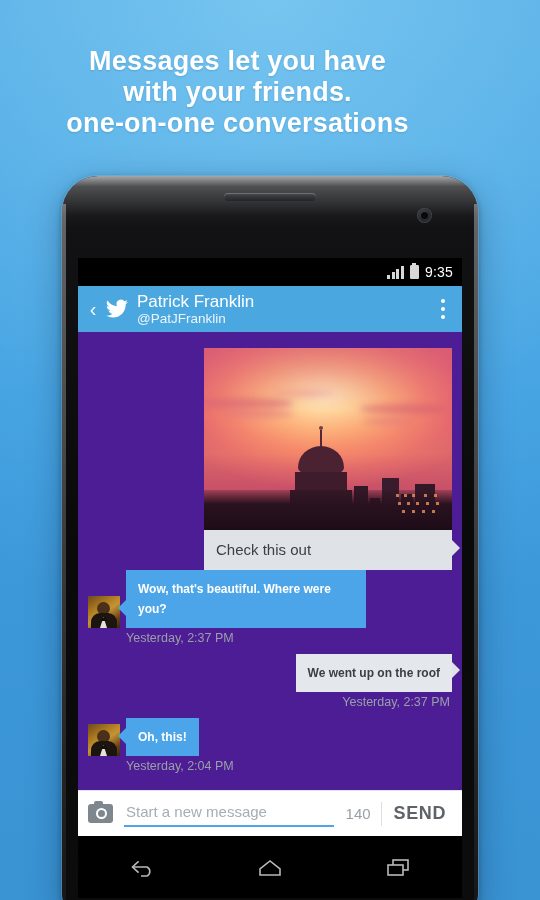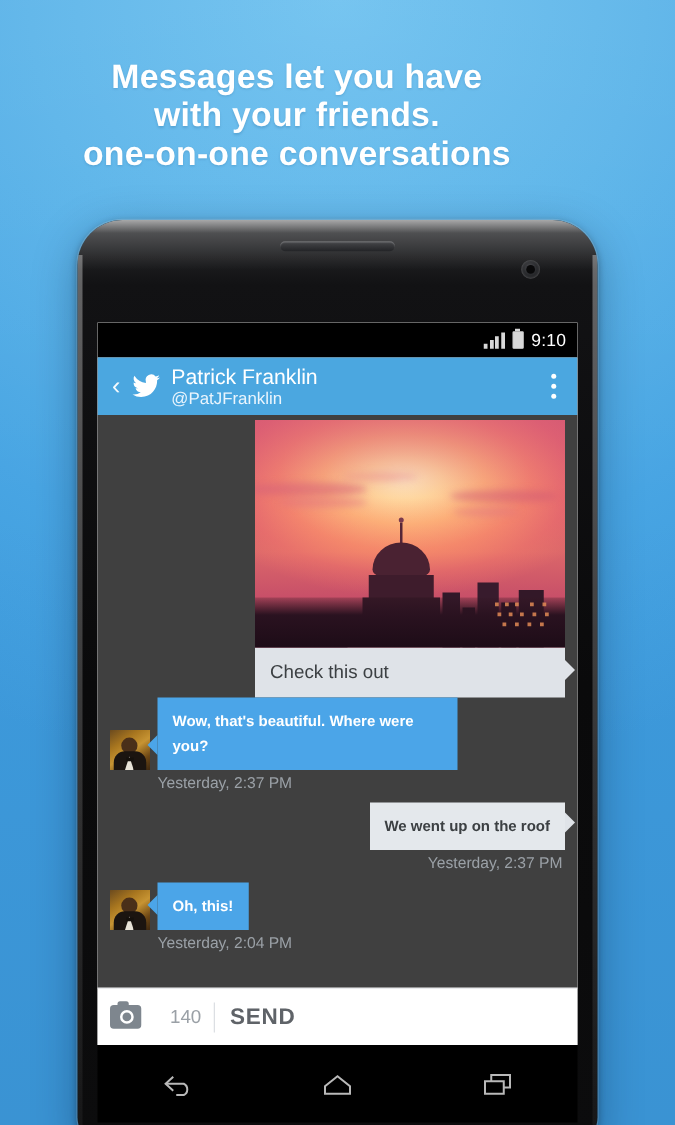--- a/index.html
+++ b/index.html
@@ -132,22 +132,22 @@
   .hdr-name{ color:#ffffff; font-size:17px; font-weight:400; }
   .hdr-handle{ color:#eaf5fd; font-size:13.5px; }
   .hdr-menu{
     margin-left:auto; width:22px; height:26px;
     display:flex; flex-direction:column; align-items:center; justify-content:center; gap:4px;
   }
   .hdr-menu b{ width:4px; height:4px; border-radius:50%; background:#ffffff; display:block; }
 
   
   .thread{
-    height:458px; background:#404040;
-    padding:4px 10px; position:relative; overflow:hidden;
+    height:458px; background:#4c1d95;
+    padding:16px 10px; position:relative; overflow:hidden;
   }
 
   .row{ display:flex; }
   .row.out{ justify-content:flex-end; }
   .row.in{ justify-content:flex-start; align-items:flex-end; }
 
   .stamp{ font-size:12.5px; color:#9aa0a6; padding:3px 2px 9px; }
   .stamp.out{ text-align:right; }
   .stamp.in{ text-align:left; padding-left:38px; }
 
@@ -316,21 +316,21 @@
     <div id="screen">
 
       <div class="statusbar">
         <div class="sig">
           <i></i>
             <i></i>
             <i></i>
             <i></i>
         </div>
         <div class="batt"></div>
-        <div class="clock">9:10</div>
+        <div class="clock">9:35</div>
       </div>
 
       <div class="app-header">
         <div class="hdr-back">‹</div>
         <svg class="hdr-bird" viewBox="0 0 24 24">
           <path fill="#ffffff" d="M23 4.9a9 9 0 0 1-2.6.72 4.52 4.52 0 0 0 1.98-2.5 9.04 9.04 0 0 1-2.86 1.1A4.5 4.5 0 0 0 11.7 8.3c0 .35.04.7.11 1.02A12.78 12.78 0 0 1 2.5 3.6a4.5 4.5 0 0 0 1.4 6.01 4.46 4.46 0 0 1-2.04-.56v.06a4.5 4.5 0 0 0 3.61 4.42 4.52 4.52 0 0 1-2.03.08 4.5 4.5 0 0 0 4.2 3.13A9.03 9.03 0 0 1 1 18.6a12.74 12.74 0 0 0 6.9 2.02c8.28 0 12.8-6.86 12.8-12.8l-.01-.58A9.14 9.14 0 0 0 23 4.9z"></path>
         </svg>
         <div class="hdr-names">
           <div class="hdr-name">Patrick Franklin</div>
           <div class="hdr-handle">@PatJFranklin</div>
@@ -427,20 +427,23 @@
           </div>
         </div>
         <div class="stamp in">Yesterday, 2:04 PM</div>
 
       </div>
 
       <div class="compose">
         <div class="cam">
           <div class="ring"></div>
         </div>
+        <div class="msg-field">
+          <div class="ph">Start a new message</div>
+        </div>
         <div class="counter">140</div>
         <div class="vdiv"></div>
         <div class="send">SEND</div>
       </div>
 
     </div>
 
     <div id="navbar">
       <div class="nav-ico">
         <svg viewBox="0 0 34 26" width="34" height="26">

